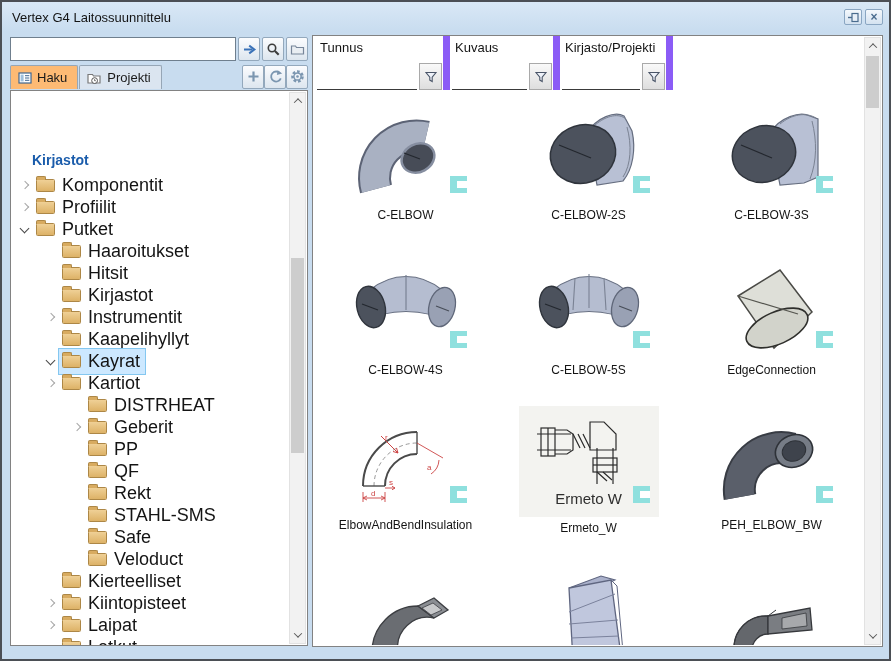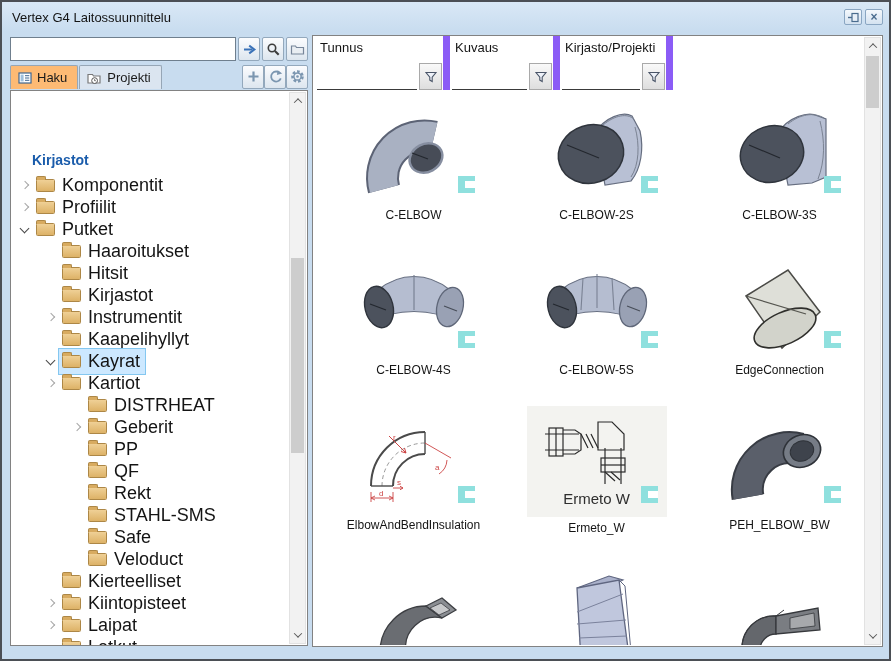--- a/index.html
+++ b/index.html
@@ -59,21 +59,21 @@
   
   .right-panel { position:absolute; left:310px; top:33px; width:571px; bottom:12px; background:#fff; border:1px solid #828282; }
   .hdr { position:absolute; left:1px; top:0; right:18px; height:55px; background:#fff; }
   .hcol { position:absolute; top:0; height:54px; border-right:7px solid #8b5cf6; }
   .hcol .hlabel { font-size:13px; color:#141414; padding:4px 0 0 5px; display:block; }
   .hcol::after { content:''; position:absolute; left:2px; right:26px; bottom:0; border-bottom:1.5px solid #3a3a3a; }
   .funnel { position:absolute; right:1px; bottom:0; width:23px; height:27px;
     background:linear-gradient(#f9f9f9,#dedede); border:1px solid #a9a9a9; display:flex; align-items:center; justify-content:center; }
 
   .grid { position:absolute; left:1px; top:56px; right:18px; bottom:1px; overflow:hidden;
-    display:grid; grid-template-columns:repeat(3,183px); grid-auto-rows:155px;margin-left:8px; }
+    display:grid; grid-template-columns:repeat(3,183px); grid-auto-rows:155px; }
   .gcell { position:relative; display:flex; flex-direction:column; align-items:center; padding-top:12px; }
   .thumb { height:100px; display:flex; align-items:center; justify-content:center; }
   .glabel { margin-top:4px; font-size:12px; color:#141414; height:15px; text-align:center; }
   .badge { position:absolute; top:84px; right:30px; width:17px; height:17px; background:#8fe0de; }
   .badge::after { content:''; position:absolute; right:0; top:5px; width:10px; height:7px; background:#fff; }
   .ermeto-box { width:140px; height:111px; background:#f3f3f0; margin-top:-8px; position:relative;
     display:flex; flex-direction:column; align-items:center; }
   .ermeto-caption { font-size:15px; color:#2e2e2e; margin-top:-4px; }
 </style>
 </head>

